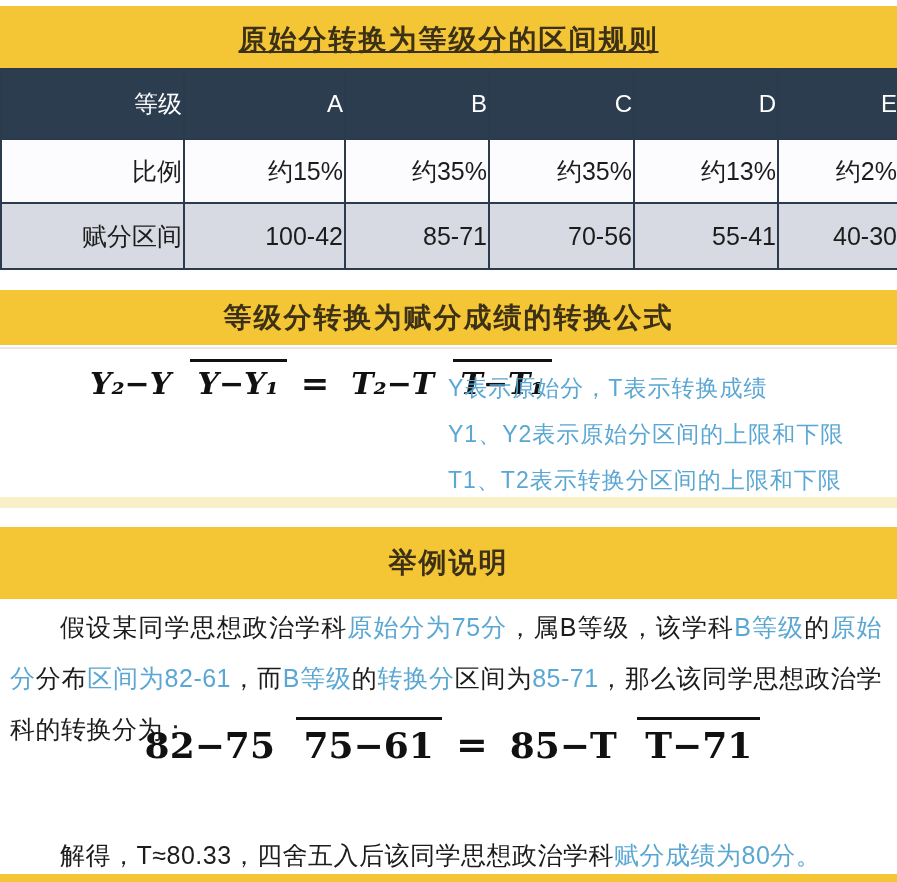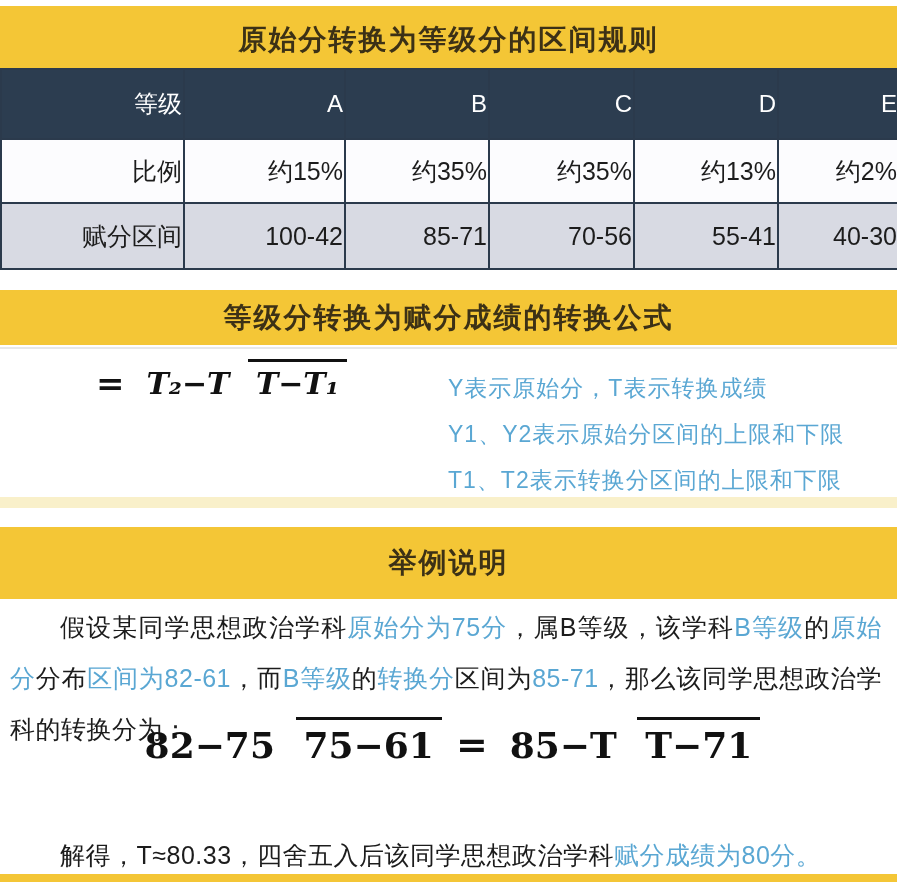--- a/index.html
+++ b/index.html
@@ -13,21 +13,21 @@
   }
 
   
   .banner {
     position:absolute; left:0; width:897px;
     background:#F4C636;
     display:flex; align-items:center; justify-content:center;
     font-weight:bold; color:#3C3116;
     letter-spacing:2px;
   }
-  #banner-interval { top:6px;  height:68px; font-size:28px; }
+  #banner-interval { top:6px;  height:68px; font-size:28px;text-decoration:underline; }
   #banner-formula  { top:290px; height:55px; font-size:28px; }
   #banner-example  { top:527px; height:72px; font-size:28px; }
 
   
   table.score-table {
     position:absolute; top:68px; left:0; width:897px;
     border-collapse:collapse; table-layout:fixed;
   }
   .score-table td {
     border:2px solid #2B3A4C;
@@ -137,20 +137,24 @@
   </tr>
 </tbody>
   </table>
 
 <div class="banner" id="banner-formula">
   <span>等级分转换为赋分成绩的转换公式</span>
 </div>
 
 <div id="formula-section">
   <div class="formula" id="formula1">
+    <span class="fraction">
+      <span class="num">Y₂−Y</span>
+      <span class="den">Y−Y₁</span>
+    </span>
     <span class="equals">=</span>
     <span class="fraction">
       <span class="num">T₂−T</span>
       <span class="den">T−T₁</span>
     </span>
   </div>
   <div id="formula-notes">
     <div>Y表示原始分，T表示转换成绩</div>
     <div>Y1、Y2表示原始分区间的上限和下限</div>
     <div>T1、T2表示转换分区间的上限和下限</div>

